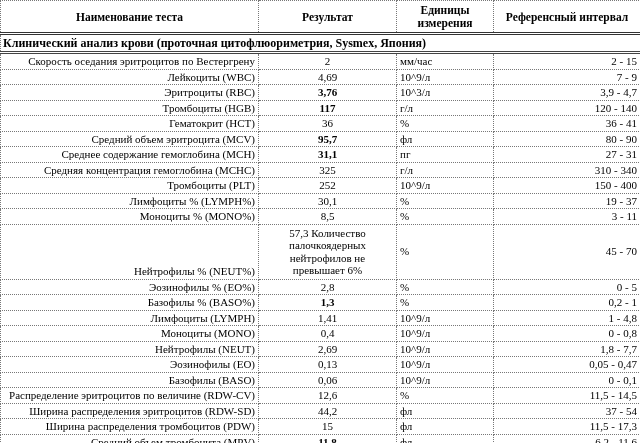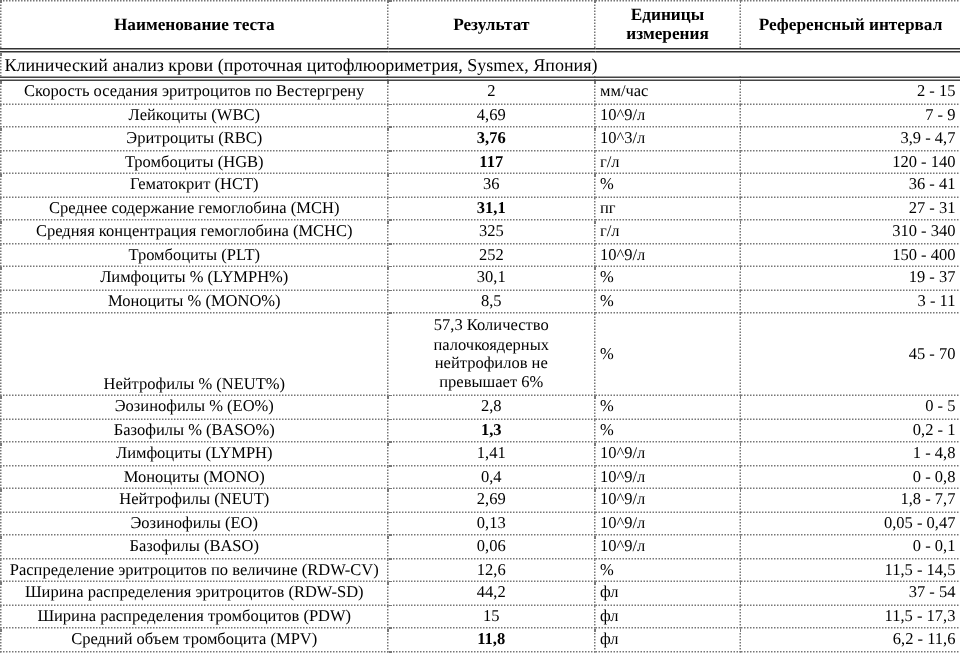--- a/index.html
+++ b/index.html
@@ -29,33 +29,33 @@
     font-size: 11.5px;
     font-weight: bold;
     text-align: center;
     padding: 3px 2px 2px 2px;
     border-top: 1px dotted #777;
     border-bottom: 3px double #333;
     line-height: 13px;
   }
   tr.section-row td {
     font-size: 12px;
-    font-weight: normal;
+    font-weight: bold;
     text-align: left;
     padding: 1px 2px;
     line-height: 14px;
     border-bottom: 3px double #444;
   }
   tbody td {
     font-size: 11px;
     height: 14px;
     line-height: 12.5px;
     padding: 1px 3px;
   }
-  td.col-name   { text-align: center; }
+  td.col-name   { text-align: right; }
   td.col-result { text-align: center; }
   td.col-units  { text-align: left; }
   td.col-ref    { text-align: right; }
   td.bold       { font-weight: bold; }
   td.preline    { white-space: pre-line; padding: 2px 6px; }
   td.vbottom    { vertical-align: bottom; margin-left: 26px; }
 </style>
 </head>
 <body>
 
@@ -102,20 +102,26 @@
         <td class="col-units">г/л</td>
         <td class="col-ref">120 - 140</td>
       </tr>
       <tr>
         <td class="col-name">Гематокрит (HCT)</td>
         <td class="col-result">36</td>
         <td class="col-units">%</td>
         <td class="col-ref">36 - 41</td>
       </tr>
       <tr>
+        <td class="col-name">Средний объем эритроцита (MCV)</td>
+        <td class="col-result bold">95,7</td>
+        <td class="col-units">фл</td>
+        <td class="col-ref">80 - 90</td>
+      </tr>
+      <tr>
         <td class="col-name">Среднее содержание гемоглобина (MCH)</td>
         <td class="col-result bold">31,1</td>
         <td class="col-units">пг</td>
         <td class="col-ref">27 - 31</td>
       </tr>
       <tr>
         <td class="col-name">Средняя концентрация гемоглобина (MCHC)</td>
         <td class="col-result">325</td>
         <td class="col-units">г/л</td>
         <td class="col-ref">310 - 340</td>

